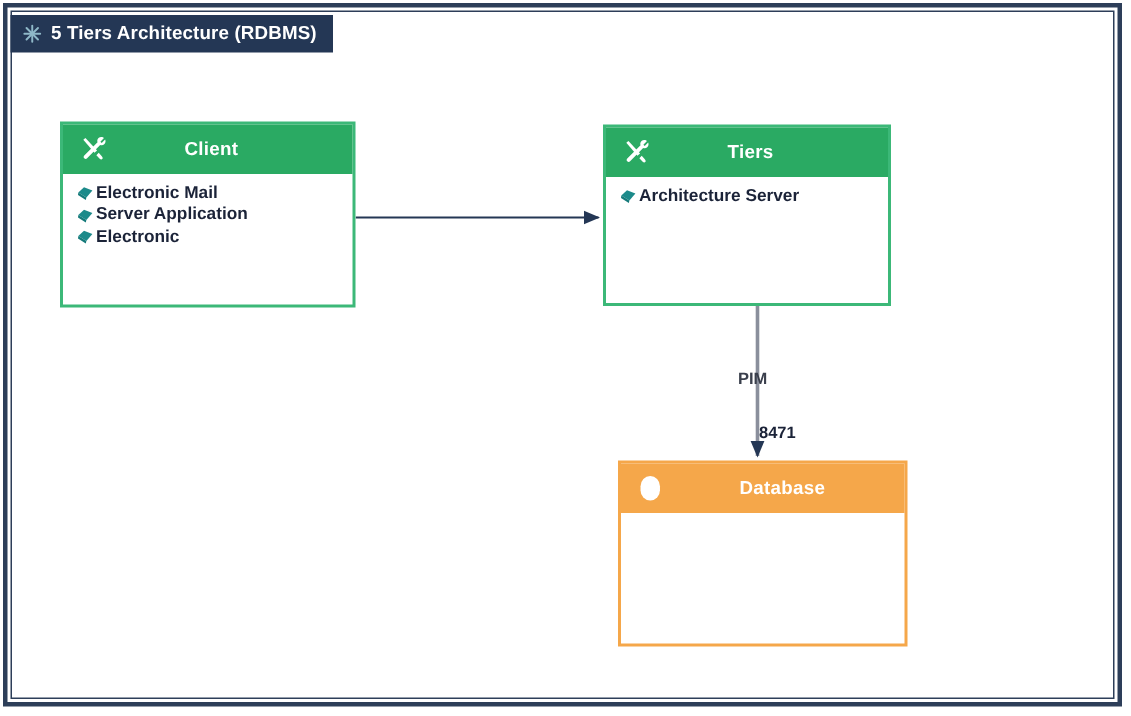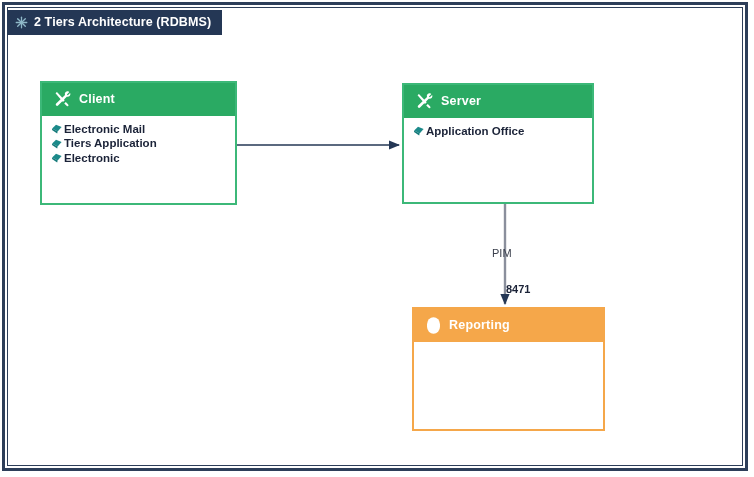--- a/index.html
+++ b/index.html
@@ -68,20 +68,21 @@
     box-sizing: border-box;
     background: #ffffff;
     z-index: 4;
   }
   .node .node-header {
     height: 33px;
     display: flex;
     align-items: center;
     padding-left: 11px;
     box-sizing: border-box;
+    gap: 44px;
   }
   .node .node-title {
     color: #ffffff;
     font-size: 12.5px;
     font-weight: bold;
     letter-spacing: 0.2px;
     white-space: nowrap;
     line-height: 1;
   }
   .node .node-body {
@@ -141,21 +142,21 @@
   }
   .conn-label {
     position: absolute;
     font-size: 11px;
     white-space: nowrap;
     line-height: 1;
     z-index: 5;
   }
   .conn-label.pim {
     color: #3a3f4c;
-    font-weight: normal;
+    font-weight: bold;
   }
   .conn-label.port {
     color: #1b2338;
     font-weight: bold;
   }
 </style>
 </head>
 <body>
 
 <div id="canvas">
@@ -166,21 +167,21 @@
   <div class="title-tab">
     <svg class="tab-icon" viewBox="0 0 16 16">
       <g stroke="#8fb8c8" stroke-width="1.6" stroke-linecap="round">
         <line x1="8" y1="1.5" x2="8" y2="14.5"></line>
         <line x1="1.5" y1="8" x2="14.5" y2="8"></line>
         <line x1="3.3" y1="3.3" x2="12.7" y2="12.7"></line>
         <line x1="12.7" y1="3.3" x2="3.3" y2="12.7"></line>
       </g>
       <circle cx="8" cy="8" r="1.9" fill="#8fb8c8"></circle>
     </svg>
-    <span class="tab-text">2 Tiers Architecture (RDBMS)</span>
+    <span class="tab-text">5 Tiers Architecture (RDBMS)</span>
   </div>
 
   <svg class="conn-svg">
     <defs>
       <marker id="arrowNavy" markerWidth="12" markerHeight="12" refX="10" refY="5" orient="auto" markerUnits="userSpaceOnUse">
         <path d="M0,0.4 L11,5 L0,9.6 Z" fill="#243755"></path>
       </marker>
     </defs>
 
     <line x1="237" y1="145" x2="399" y2="145" stroke="#243755" stroke-width="1.4" marker-end="url(#arrowNavy)"></line>
@@ -208,56 +209,56 @@
           <path d="M1.2 5.4 L5.0 1.8 L10.6 4.0 L6.6 8.6 Z" fill="#1c8a8a"></path>
           <path d="M1.2 5.4 L6.6 8.6 L6.2 10.4 L1.0 7.0 Z" fill="#157a7a"></path>
         </svg>
         <span class="item-label">Electronic Mail</span>
       </div>
       <div class="node-item">
         <svg class="bullet-diamond" viewBox="0 0 12 12">
           <path d="M1.2 5.4 L5.0 1.8 L10.6 4.0 L6.6 8.6 Z" fill="#1c8a8a"></path>
           <path d="M1.2 5.4 L6.6 8.6 L6.2 10.4 L1.0 7.0 Z" fill="#157a7a"></path>
         </svg>
-        <span class="item-label">Tiers Application</span>
+        <span class="item-label">Server Application</span>
       </div>
       <div class="node-item">
         <svg class="bullet-diamond" viewBox="0 0 12 12">
           <path d="M1.2 5.4 L5.0 1.8 L10.6 4.0 L6.6 8.6 Z" fill="#1c8a8a"></path>
           <path d="M1.2 5.4 L6.6 8.6 L6.2 10.4 L1.0 7.0 Z" fill="#157a7a"></path>
         </svg>
         <span class="item-label">Electronic</span>
       </div>
     </div>
   </div>
 
   <div class="node green" style="left:402px; top:83px; width:192px; height:121px;">
     <div class="node-header">
       <svg class="header-icon" viewBox="0 0 24 24">
         <g fill="#ffffff">
           <path d="M3.2 4.0 L5.0 2.6 L14.8 13.0 L12.6 15.0 Z"></path>
           <path d="M16.2 15.0 L18.6 17.6 C19.6 18.7 19.8 19.5 19.2 20.2 C18.6 20.9 17.7 20.7 16.8 19.7 L14.2 17.0 Z"></path>
           <path d="M20.6 2.6 L17.6 5.6 L18.7 6.7 L21.6 3.8 C22.2 5.0 22.0 6.6 21.0 7.6 C20.0 8.6 18.6 8.9 17.4 8.4 L6.4 19.6 C5.7 20.3 4.7 20.3 4.0 19.6 C3.3 18.9 3.3 17.9 4.0 17.2 L15.2 6.2 C14.7 5.0 15.0 3.6 16.0 2.6 C17.0 1.6 18.5 1.3 19.7 1.9 Z"></path>
         </g>
       </svg>
-      <span class="node-title">Server</span>
+      <span class="node-title">Tiers</span>
     </div>
     <div class="node-body">
       <div class="node-item">
         <svg class="bullet-diamond" viewBox="0 0 12 12">
           <path d="M1.2 5.4 L5.0 1.8 L10.6 4.0 L6.6 8.6 Z" fill="#1c8a8a"></path>
           <path d="M1.2 5.4 L6.6 8.6 L6.2 10.4 L1.0 7.0 Z" fill="#157a7a"></path>
         </svg>
-        <span class="item-label">Application Office</span>
+        <span class="item-label">Architecture Server</span>
       </div>
     </div>
   </div>
 
   <div class="node orange" style="left:412px; top:307px; width:193px; height:124px;">
     <div class="node-header">
       <svg class="header-icon db" viewBox="0 0 18 22">
         <rect x="1.5" y="1.5" width="15" height="19" rx="7.5" ry="8" fill="#ffffff"></rect>
       </svg>
-      <span class="node-title">Reporting</span>
+      <span class="node-title">Database</span>
     </div>
   </div>
 
 </div>
 
 </body></html>

